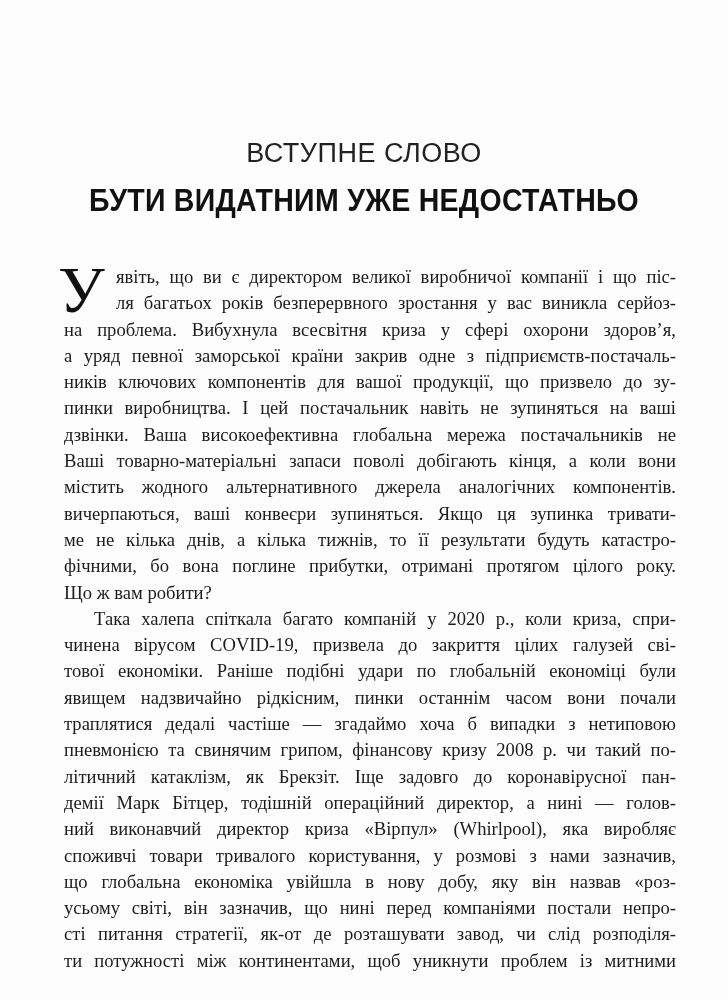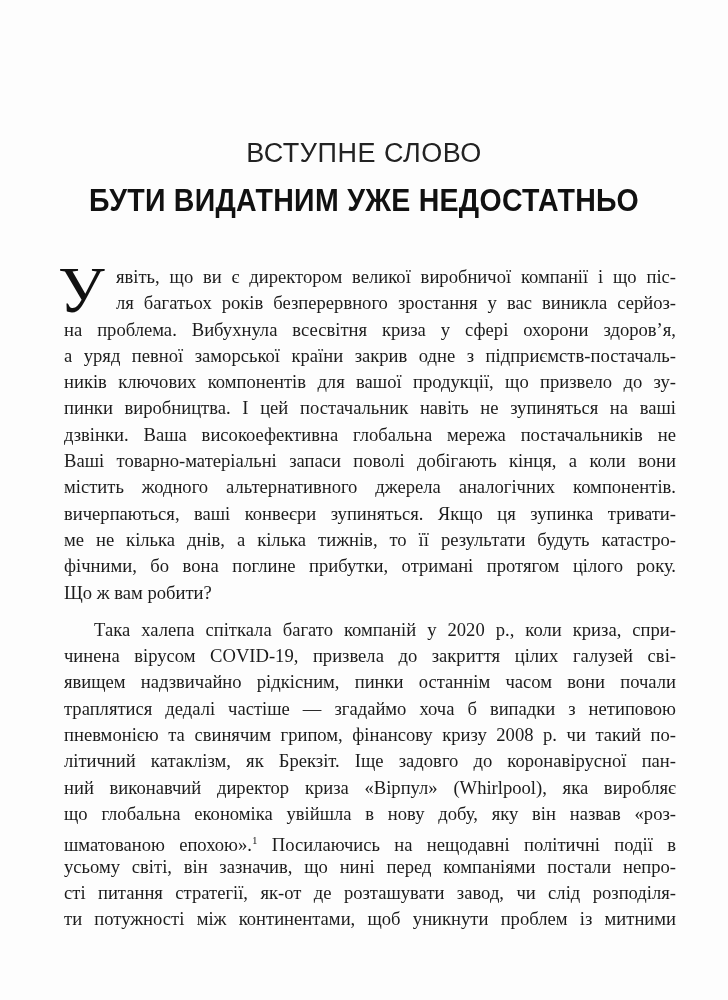--- a/index.html
+++ b/index.html
@@ -18,21 +18,21 @@
       font-family: "Liberation Sans", sans-serif; font-size: 31px; font-weight: bold;
       letter-spacing: 0.3px; color: #111; transform: scaleX(0.92);
     }
     .body {
       position: absolute; top: 264px; left: 64px; width: 612px;
       font-family: "Liberation Serif", serif; font-size: 18.6px; line-height: 26.3px;
       color: #1c1c1c;
     }
     .line { display: block; white-space: nowrap; text-align: justify; text-align-last: justify; height: 26.3px; }
     .line.last { text-align-last: left; }
-    .line.indent { padding-left: 30px; margin-top: 11px; }
+    .line.indent { padding-left: 30px; }
     .line.dropindent { padding-left: 52px; }
     .dropcap {
       position: absolute; left: -6px; top: -4px; font-family: "Liberation Serif", serif;
       font-size: 66px; line-height: 60px; color: #111;
     }
     .sup { font-size: 11px; vertical-align: super; }
   </style>
 </head>
 <body>
 
@@ -50,25 +50,27 @@
     <span class="line">пинки виробництва. І цей постачальник навіть не зупиняться на ваші</span>
     <span class="line">дзвінки. Ваша високоефективна глобальна мережа постачальників не</span>
     <span class="line">Ваші товарно-матеріальні запаси поволі добігають кінця, а коли вони</span>
     <span class="line">містить жодного альтернативного джерела аналогічних компонентів.</span>
     <span class="line">вичерпаються, ваші конвеєри зупиняться. Якщо ця зупинка тривати-</span>
     <span class="line">ме не кілька днів, а кілька тижнів, то її результати будуть катастро-</span>
     <span class="line">фічними, бо вона поглине прибутки, отримані протягом цілого року.</span>
     <span class="line last">Що ж вам робити?</span>
     <span class="line indent">Така халепа спіткала багато компаній у 2020 р., коли криза, спри-</span>
     <span class="line">чинена вірусом COVID-19, призвела до закриття цілих галузей сві-</span>
+    <span class="line">тової економіки. Раніше подібні удари по глобальній економіці були</span>
     <span class="line">явищем надзвичайно рідкісним, пинки останнім часом вони почали</span>
     <span class="line">траплятися дедалі частіше — згадаймо хоча б випадки з нетиповою</span>
     <span class="line">пневмонією та свинячим грипом, фінансову кризу 2008 р. чи такий по-</span>
     <span class="line">літичний катаклізм, як Брекзіт. Іще задовго до коронавірусної пан-</span>
+    <span class="line">демії Марк Бітцер, тодішній операційний директор, а нині — голов-</span>
     <span class="line">ний виконавчий директор криза «Вірпул» (Whirlpool), яка виробляє</span>
+    <span class="line">споживчі товари тривалого користування, у розмові з нами зазначив,</span>
     <span class="line">що глобальна економіка увійшла в нову добу, яку він назвав «роз-</span>
-    <span class="line"><span>шматованою епохою».</span><span class="sup">1</span><span> Посилаючись на нещодавні політичні події в</span></span>
     <span class="line">усьому світі, він зазначив, що нині перед компаніями постали непро-</span>
     <span class="line">сті питання стратегії, як-от де розташувати завод, чи слід розподіля-</span>
     <span class="line">ти потужності між континентами, щоб уникнути проблем із митними</span>
 
   </div>
 </div>
 
 </body></html>

